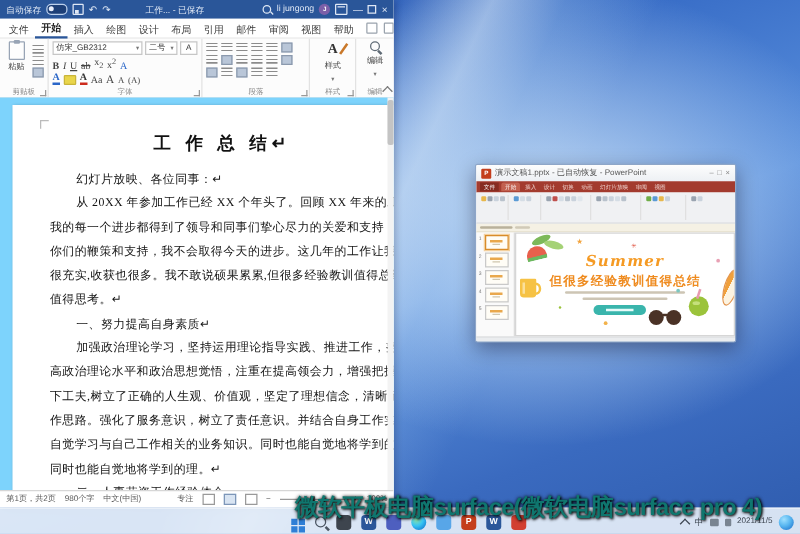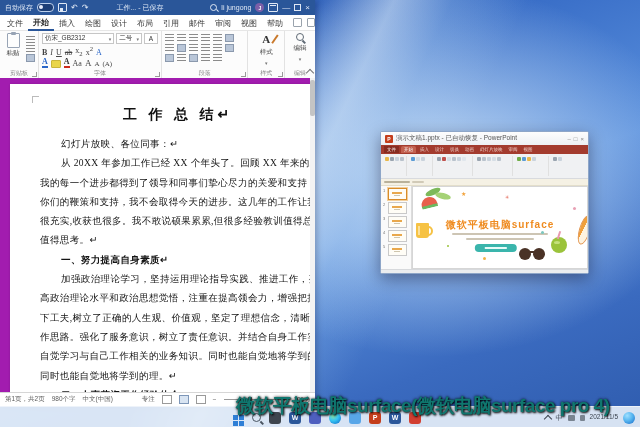--- a/index.html
+++ b/index.html
@@ -64,29 +64,29 @@
   .prow{display:flex;gap:3px;}
   .stylegrp{flex-direction:column;align-items:center;width:32px;padding-top:2px;}
   .bigA{font-size:11px;font-weight:bold;color:#333;position:relative;font-family:"Liberation Serif",serif;line-height:1.1;}
   .bigA::after{content:'';position:absolute;right:-5px;top:1px;width:1.5px;height:10px;background:#c9782a;transform:rotate(35deg);}
   .smlabel{font-size:6.5px;color:#444;}
   .editgrp{flex-direction:column;align-items:center;width:26px;padding-top:2px;}
   .magd{width:6px;height:6px;border:1.5px solid #5f6a75;border-radius:50%;position:relative;}
   .magd::after{content:'';position:absolute;width:4px;height:1.5px;background:#5f6a75;right:-3px;bottom:-2px;transform:rotate(45deg);}
   .collapse{position:absolute;right:2px;bottom:2px;width:5px;height:5px;border-left:1px solid #777;border-top:1px solid #777;transform:rotate(45deg);}
 
-  .w-doc{position:absolute;top:78px;bottom:13px;left:0;right:0;background:#a21caf;overflow:hidden;}
+  .w-doc{position:absolute;top:78px;bottom:13px;left:0;right:0;background:#7dd3fc;overflow:hidden;}
   .page{position:absolute;left:10px;top:6px;width:346px;height:620px;background:#fff;
         box-shadow:1px 1px 3px rgba(0,0,0,.3);padding:16px 0 0 30px;}
   .cropmark{position:absolute;left:22px;top:12px;width:6px;height:6px;border-left:1px solid #bbb;border-top:1px solid #bbb;}
   .doctitle{width:276px;text-align:center;font:bold 14px "Liberation Serif",serif;letter-spacing:4px;
             color:#111;margin:6px 0 11px;}
   .dline{font:9.5px/19.3px "Liberation Serif",serif;color:#141414;white-space:nowrap;letter-spacing:0.4px;}
   .dline.ind{padding-left:21px;}
-  .dline.b{font-weight:bold;}
+  .dline.b{font-weight:normal;}
 
   .w-scroll{position:absolute;right:0;top:78px;bottom:13px;width:5px;background:#f3f3f3;}
   .w-thumb{position:absolute;right:0;top:80px;width:5px;height:36px;background:#c4c4c4;border-radius:2px;}
 
   .w-status{position:absolute;left:0;right:0;bottom:0;height:13px;background:#fff;border-top:1px solid #d6d6d6;
             display:flex;align-items:center;font-size:6.5px;color:#5a5a5a;padding:0 5px;gap:7px;}
   .vic{width:8px;height:7px;border:1px solid #9a9a9a;background:#fff;}
   .vic.on{background:#d8e4f2;border-color:#7d96b8;}
   .slider{width:52px;height:1px;background:#9a9a9a;position:relative;}
   .slider::after{content:'';position:absolute;left:24px;top:-2px;width:4px;height:5px;background:#777;}
@@ -428,21 +428,22 @@
           <span class="tnum">5</span>
           <span class="tbox"></span>
         </div>
       </div>
     <div class="p-slide">
       <span class="leaf" style="left:12px;top:2px;transform:rotate(-24deg);"></span>
       <span class="leaf" style="left:22px;top:6px;background:#a5d276;transform:rotate(14deg);"></span>
       <span class="melon"></span>
       <span class="star" style="left:48px;top:4px;">★</span>
       <span class="star" style="left:92px;top:8px;color:#e25f4e;font-size:5px;">✳</span>
-      <div class="ps-title">微软平板电脑surface</div>
+      <div class="ps-summer">Summer</div>
+      <div class="ps-title">但很多经验教训值得总结</div>
       <span class="ps-bar" style="left:50%;transform:translateX(-50%);top:46px;width:96px;"></span>
       <span class="ps-bar" style="left:50%;transform:translateX(-50%);top:51px;width:68px;"></span>
       <span class="ps-btn">
           <i></i>
         </span>
       <span class="cup"></span>
       <span class="glasses">
           <i></i>
           <i></i>
         </span>

